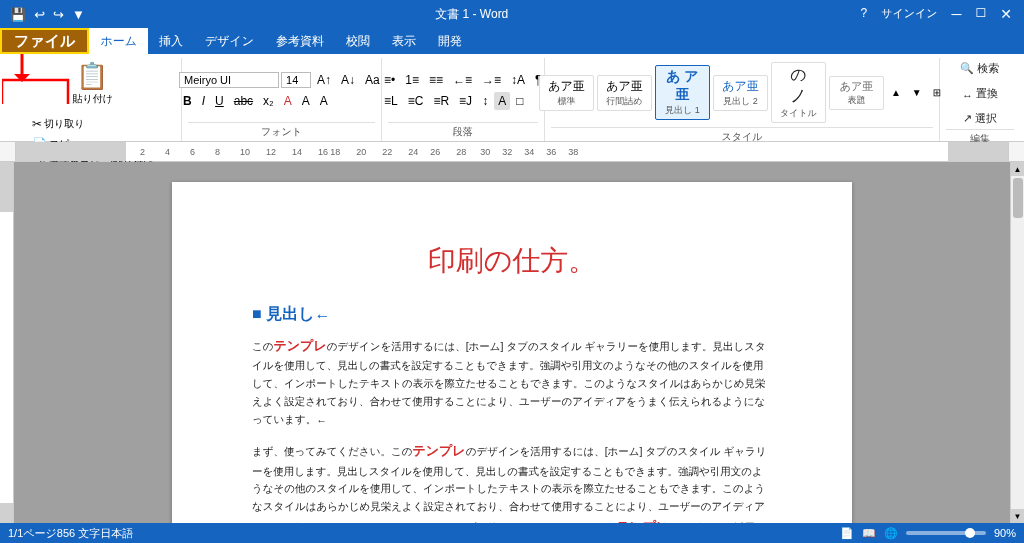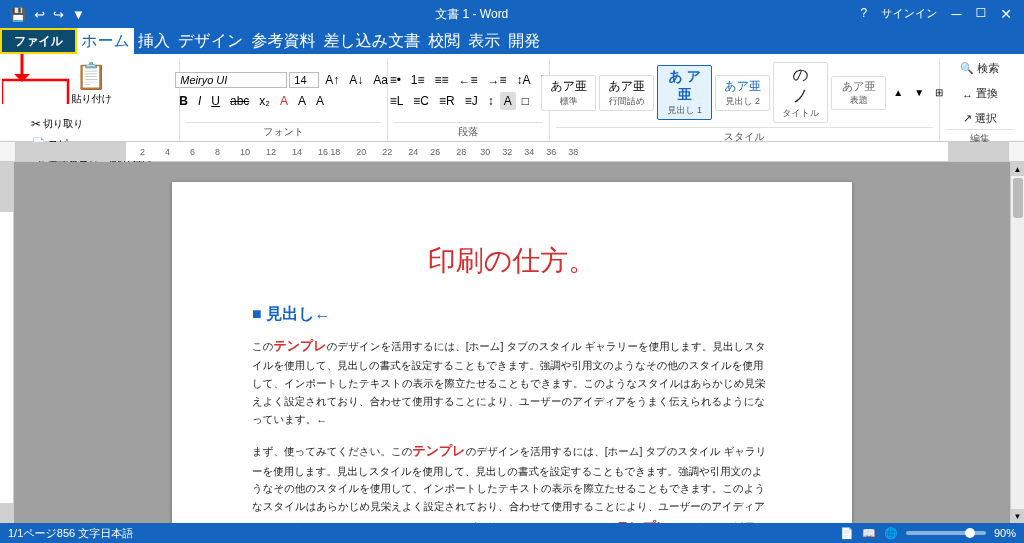--- a/index.html
+++ b/index.html
@@ -22,22 +22,22 @@
 
     
     #ribbon-tabs {
       background: #1565C0;
       display: flex;
       align-items: flex-end;
       padding: 0 0 0 0;
       height: 26px;
     }
     .ribbon-tab {
-      padding: 4px 4px;
-      font-size: 16px;
+      padding: 4px 11px;
+      font-size: 12px;
       color: white;
       cursor: pointer;
       height: 26px;
       display: flex;
       align-items: center;
     }
     .ribbon-tab.active {
       background: white;
       color: #1565C0;
     }
@@ -124,23 +124,22 @@
       padding: 1px 3px;
       font-size: 11px;
       white-space: nowrap;
     }
 
     
     .font-row { display: flex; align-items: center; gap: 2px; }
     .font-name-box {
       border: 1px solid #bbb;
       padding: 1px 4px;
-      width: 112px;
-      font-size: 11px;
-      font-style: italic;
+      width: 100px;
+      font-size: 11px;
     }
     .font-size-box {
       border: 1px solid #bbb;
       padding: 1px 4px;
       width: 30px;
       font-size: 11px;
     }
     .fmt-btn {
       background: none;
       border: 1px solid transparent;
@@ -250,26 +249,25 @@
   <div class="title-icons">
     <span style="color:white;font-size:12px;cursor:pointer;padding:0 4px;">?</span>
     <span style="color:white;font-size:11px;cursor:pointer;padding:0 4px;">サインイン</span>
     <span style="color:white;font-size:14px;cursor:pointer;padding:0 4px;">─</span>
     <span style="color:white;font-size:12px;cursor:pointer;padding:0 4px;">☐</span>
     <span style="color:white;font-size:14px;cursor:pointer;padding:0 4px;">✕</span>
   </div>
 </div>
 
 <div id="ribbon-tabs">
-  <div id="file-tab" style="background:#0c4a6e;border:2px solid #FFD700;padding:4px 12px;font-size:12px;color:white;font-weight:bold;cursor:pointer;height:26px;display:flex;align-items:center;">ファイル</div>
+  <div id="file-tab" style="background:#a16207;border:2px solid #FFD700;padding:4px 12px;font-size:15px;color:white;font-weight:bold;cursor:pointer;height:26px;display:flex;align-items:center;">ファイル</div>
   <div class="ribbon-tab active">ホーム</div>
   <div class="ribbon-tab">挿入</div>
   <div class="ribbon-tab">デザイン</div>
   <div class="ribbon-tab">参考資料</div>
-  <div class="ribbon-tab">差し込み文書</div>
   <div class="ribbon-tab">校閲</div>
   <div class="ribbon-tab">表示</div>
   <div class="ribbon-tab">開発</div>
 </div>
 
 <div id="ribbon">
 
   <div class="ribbon-group" style="min-width:90px;">
     <div class="ribbon-group-content" style="display:flex;gap:2px;align-items:flex-start;">
       <button class="paste-btn">

